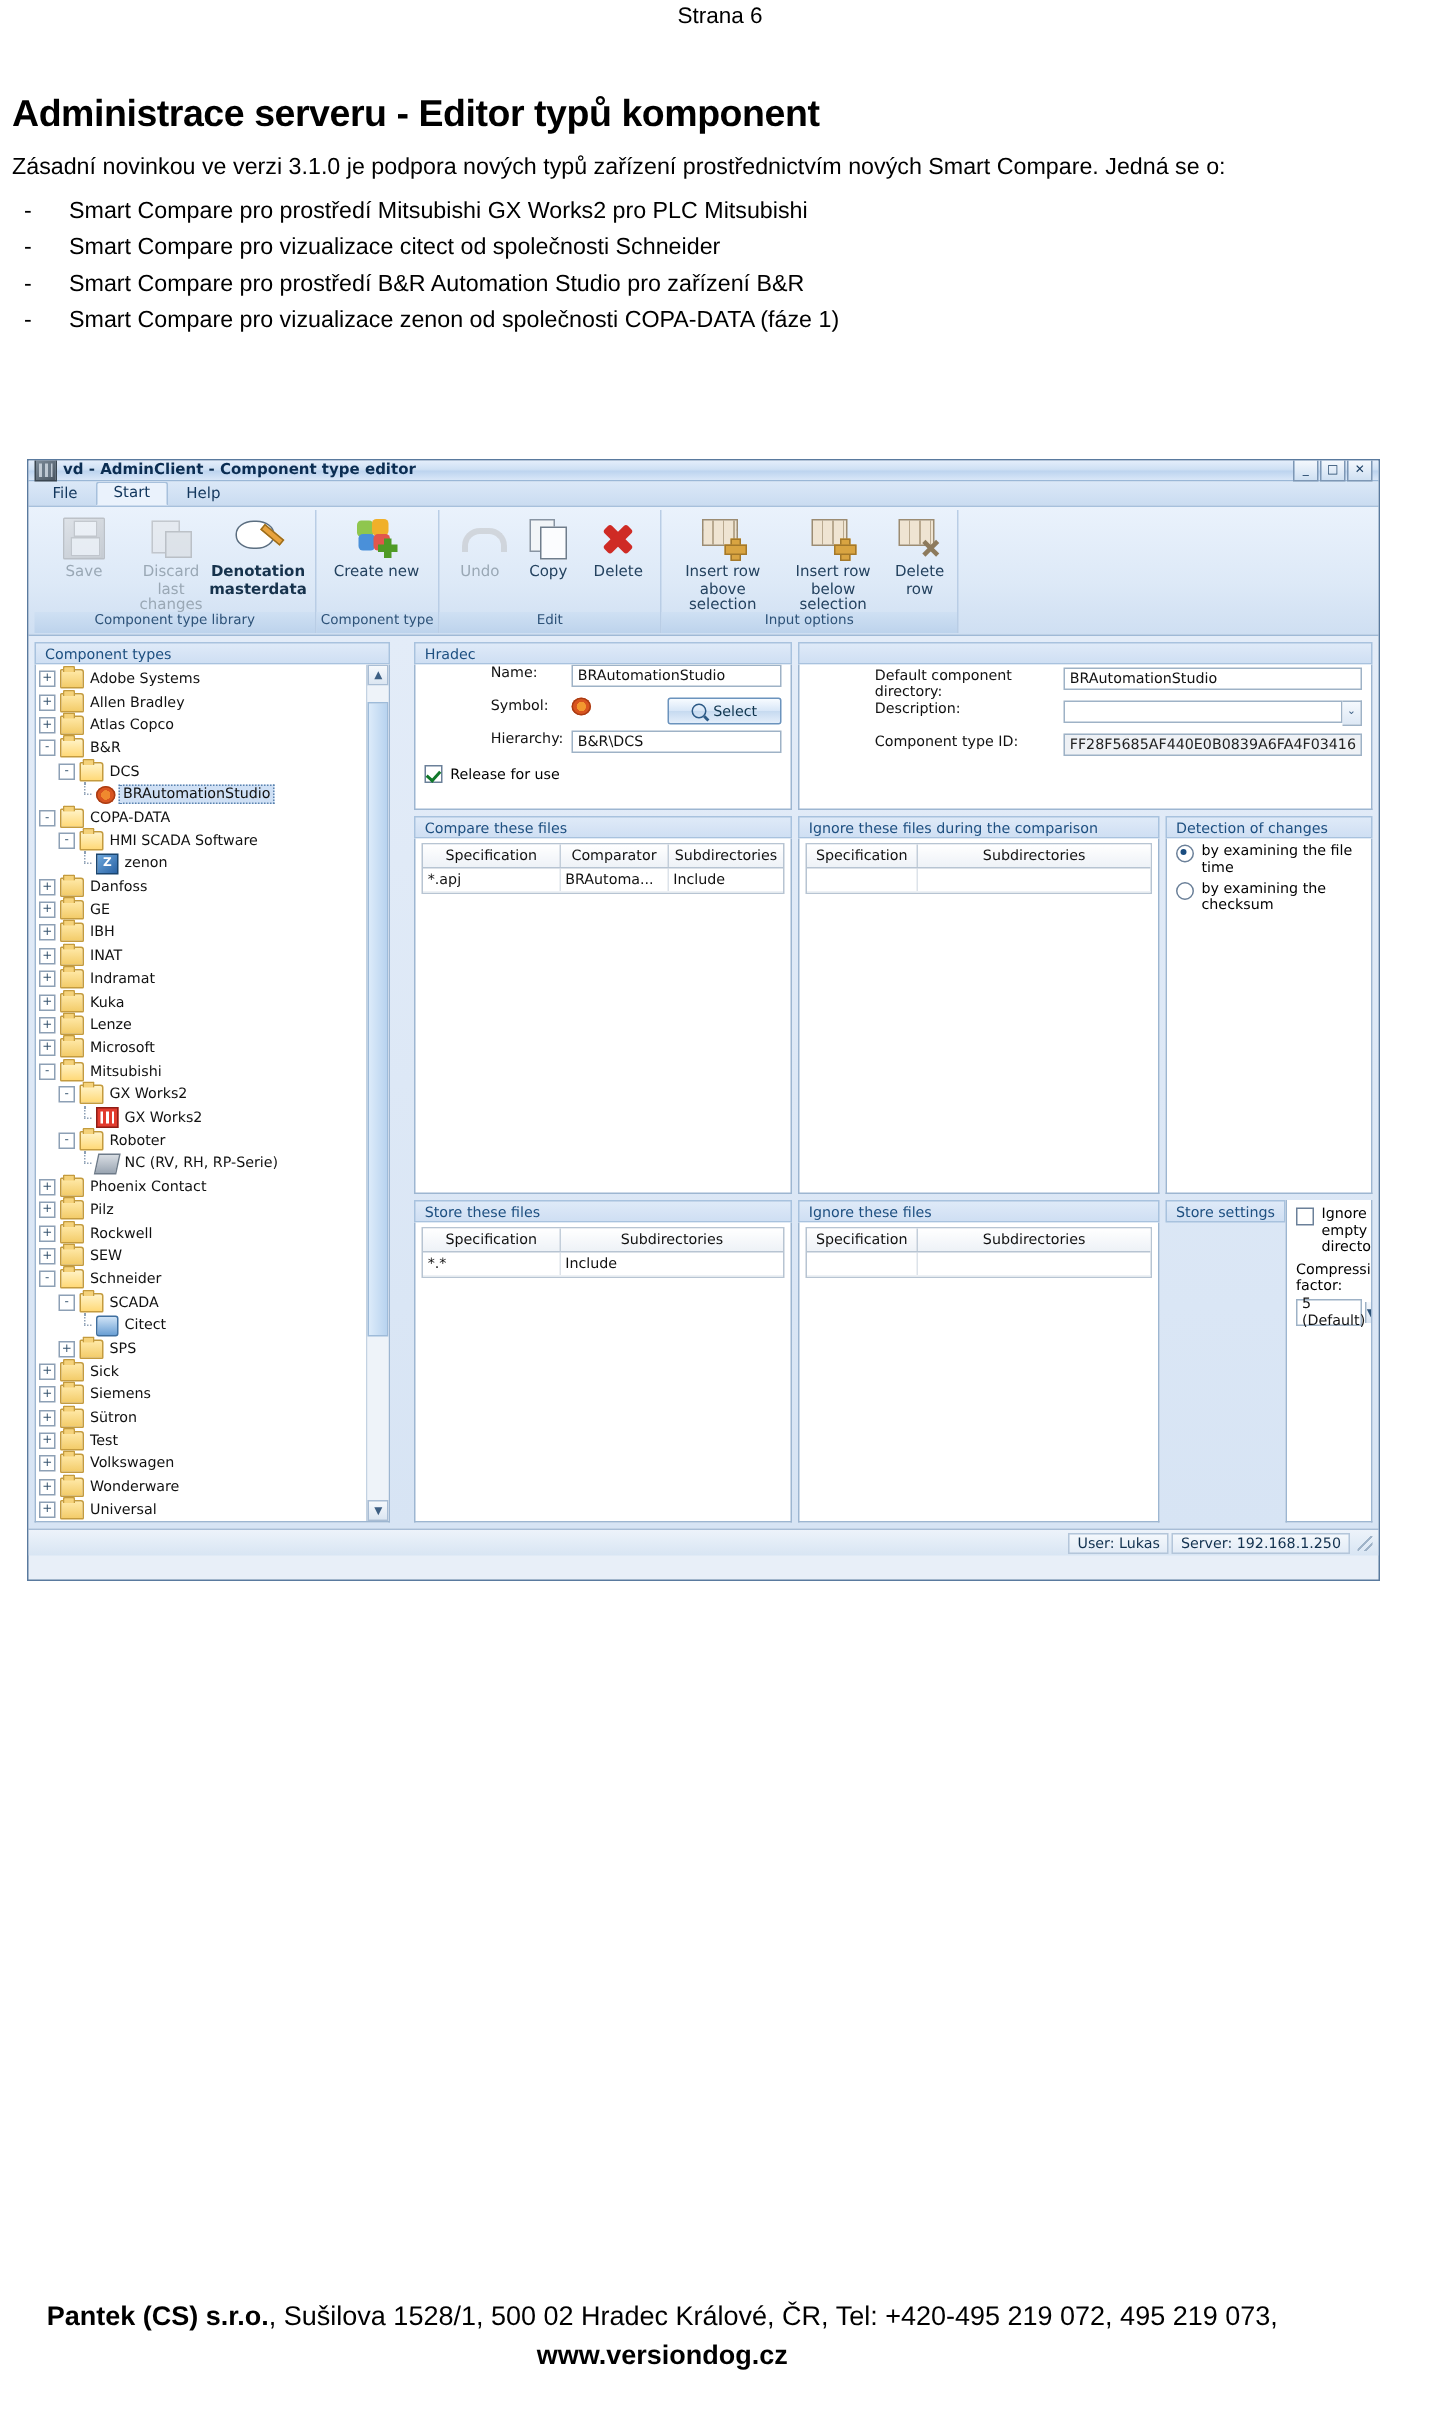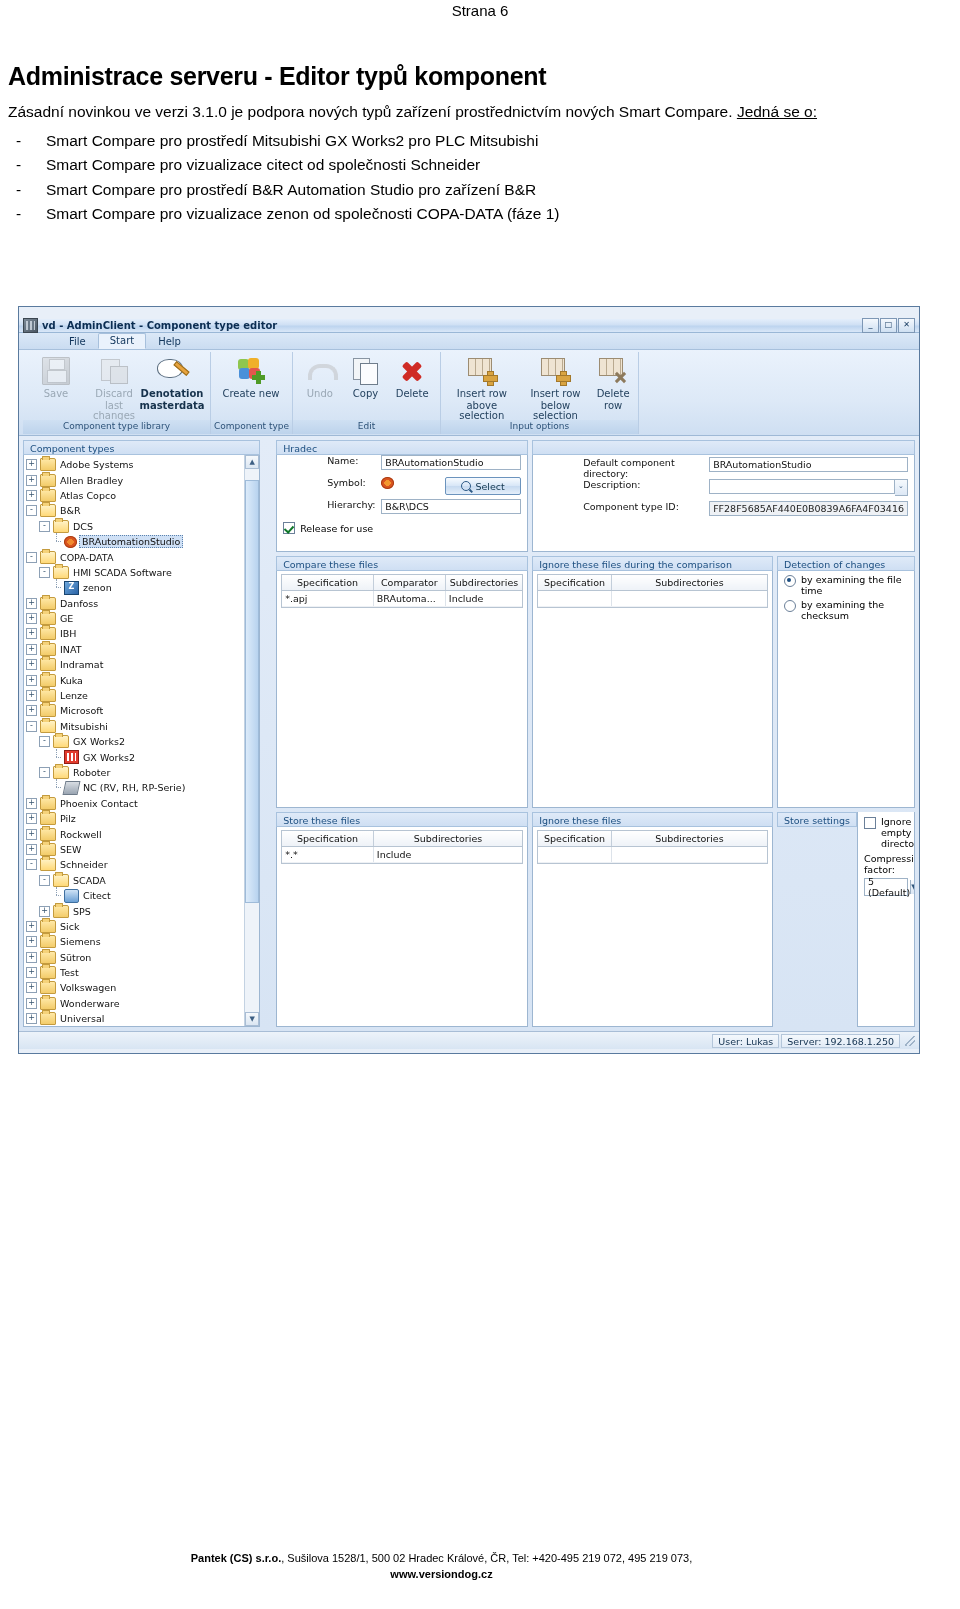--- a/index.html
+++ b/index.html
@@ -32,21 +32,21 @@
     font-weight: bold;
     letter-spacing: -0.3px;
     margin: 0 0 10px 0;
   }
   .doc-para {
     font-size: 15.5px;
     line-height: 1.42;
     text-align: justify;
     margin: 0 0 4px 0;
   }
-  .u { text-decoration: underline; }
+  .u { }
   .bullets {
     margin: 6px 0 0 0;
     padding: 0;
     list-style: none;
   }
   .bullets li {
     font-size: 15.5px;
     line-height: 1.58;
     position: relative;
     padding-left: 38px;
@@ -73,21 +73,20 @@
 
   
   .titlebar {
     height: 14px;
     background: linear-gradient(to bottom, #e4eefb 0%, #cfe0f4 45%, #bdd4ef 55%, #d9e7f8 100%);
     border-bottom: 1px solid #9ab7d6;
     display: flex;
     align-items: center;
     padding: 0 2px;
     box-sizing: border-box;
-    margin-top: 12px;
   }
   .titlebar .app-icon {
     width: 13px; height: 13px;
     margin: 0 4px 0 2px;
     background: linear-gradient(135deg,#7d8b99,#4a5662);
     border: 1px solid #3b4650;
     position: relative;
   }
   .titlebar .app-icon:after{
     content:"";
@@ -111,21 +110,21 @@
     color: #14395f;
   }
 
   
   .ribbon-tabs {
     height: 17px;
     background: linear-gradient(to bottom,#dbe8f7,#cadcf1);
     border-bottom: 1px solid #a7c0dc;
     display: flex;
     align-items: flex-end;
-    padding-left: 38px;
+    padding-left: 4px;
     box-sizing: border-box;
   }
   .ribbon-tab {
     padding: 1px 11px 2px 11px;
     font-size: 10px;
     color: #12365c;
     border: 1px solid transparent;
     border-bottom: none;
   }
   .ribbon-tab.active {
@@ -497,21 +496,21 @@
     background:
       linear-gradient(135deg, transparent 0 45%, #9fb3c8 45% 55%, transparent 55% 100%),
       linear-gradient(135deg, transparent 0 70%, #9fb3c8 70% 80%, transparent 80% 100%);
   }
 
   
   .footer {
     position: absolute;
     left: 0; bottom: 26px; width: 883px;
     text-align: center;
-    font-size: 11px;
+    font-size: 18px;
     line-height: 1.45;
   }
   .footer .line1 b { font-weight: bold; }
   .footer .line2 { font-weight: bold; }
 </style>
 </head>
 <body>
 
 <div class="page-num">Strana 6</div>
 

